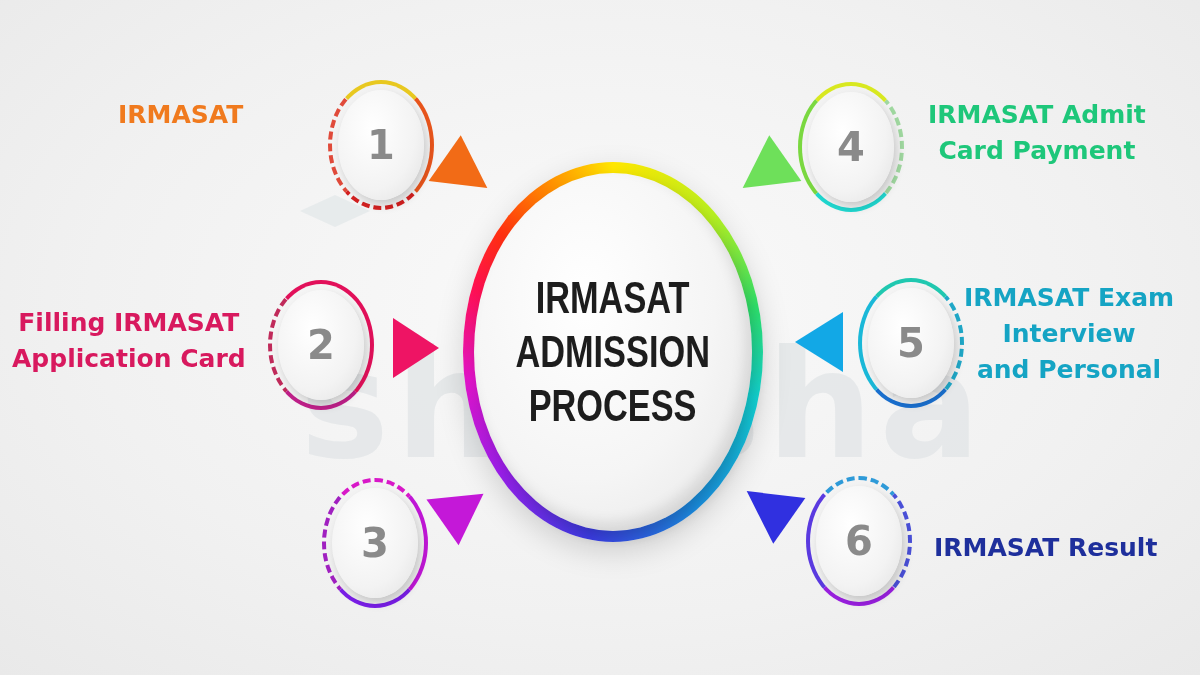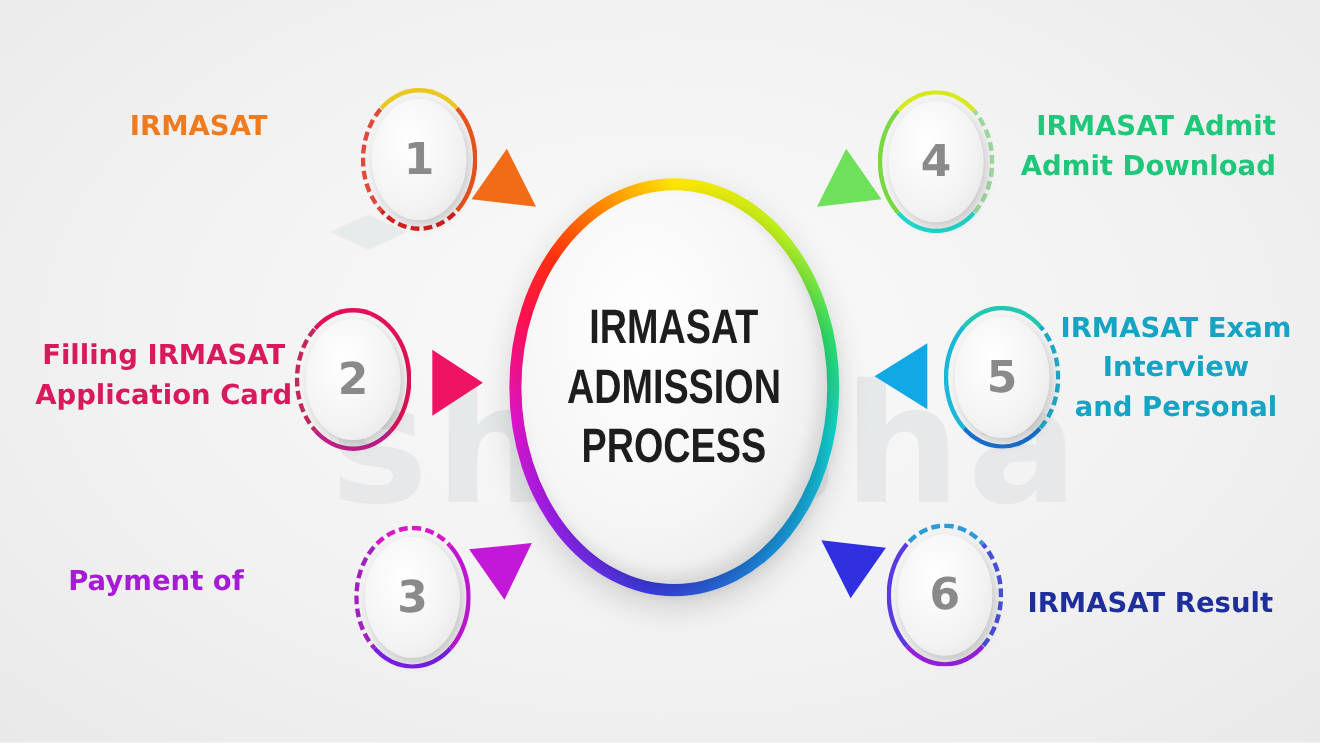--- a/index.html
+++ b/index.html
@@ -87,46 +87,45 @@
   <div>IRMASAT</div>
 </div>
 
 <div class="node" style="left:268px; top:280px;">
   <div class="ring" style="border-color:#e2105a #e2105a #c0208a #c02a5a; border-left-style:dashed;"></div>
   <div class="disc">
     <span class="num">2</span>
   </div>
 </div>
 <div class="arrow" style="left:393px; top:318px; border-top:30px solid transparent; border-bottom:30px solid transparent; border-left:46px solid #ee1464;"></div>
-<div class="label" style="left:12px; top:305px; color:#d8195e;margin-left:20px;">
+<div class="label" style="left:12px; top:305px; color:#d8195e;">
   <div>Filling IRMASAT</div>
   <div>Application Card</div>
 </div>
 
 <div class="node" style="left:322px; top:478px;">
   <div class="ring" style="border-color:#d818c8 #c016d6 #7a1ee8 #a020c0; border-left-style:dashed; border-top-style:dashed;"></div>
   <div class="disc">
     <span class="num">3</span>
   </div>
 </div>
 <div class="arrow" style="left:438px; top:480px; border-top:28px solid transparent; border-bottom:28px solid transparent; border-left:50px solid #c418d8; transform:rotate(-35deg);"></div>
 <div class="label" style="left:62px; top:510px; color:#a51cd4;">
-  <div>Payment of</div>
 </div>
 
 <div class="node" style="left:798px; top:82px;">
   <div class="ring" style="border-color:#d8e820 #a0d8a0 #20d8d0 #7ad840; border-right-style:dashed;"></div>
   <div class="disc">
     <span class="num">4</span>
   </div>
 </div>
 <div class="arrow" style="left:738px; top:145px; border-top:28px solid transparent; border-bottom:28px solid transparent; border-right:52px solid #6ee05a; transform:rotate(-35deg);"></div>
-<div class="label" style="left:928px; top:97px; color:#1ec77a;text-align:right;">
+<div class="label" style="left:928px; top:97px; color:#1ec77a;">
   <div>IRMASAT Admit</div>
-  <div>Admit Download</div>
+  <div>Card Payment</div>
 </div>
 
 <div class="node" style="left:858px; top:278px;">
   <div class="ring" style="border-color:#20c8b0 #20a8c8 #1a70d0 #1ab8d8; border-right-style:dashed;"></div>
   <div class="disc">
     <span class="num">5</span>
   </div>
 </div>
 <div class="arrow" style="left:795px; top:312px; border-top:30px solid transparent; border-bottom:30px solid transparent; border-right:48px solid #12a8e6;"></div>
 <div class="label" style="left:964px; top:280px; color:#15a4c4;">

